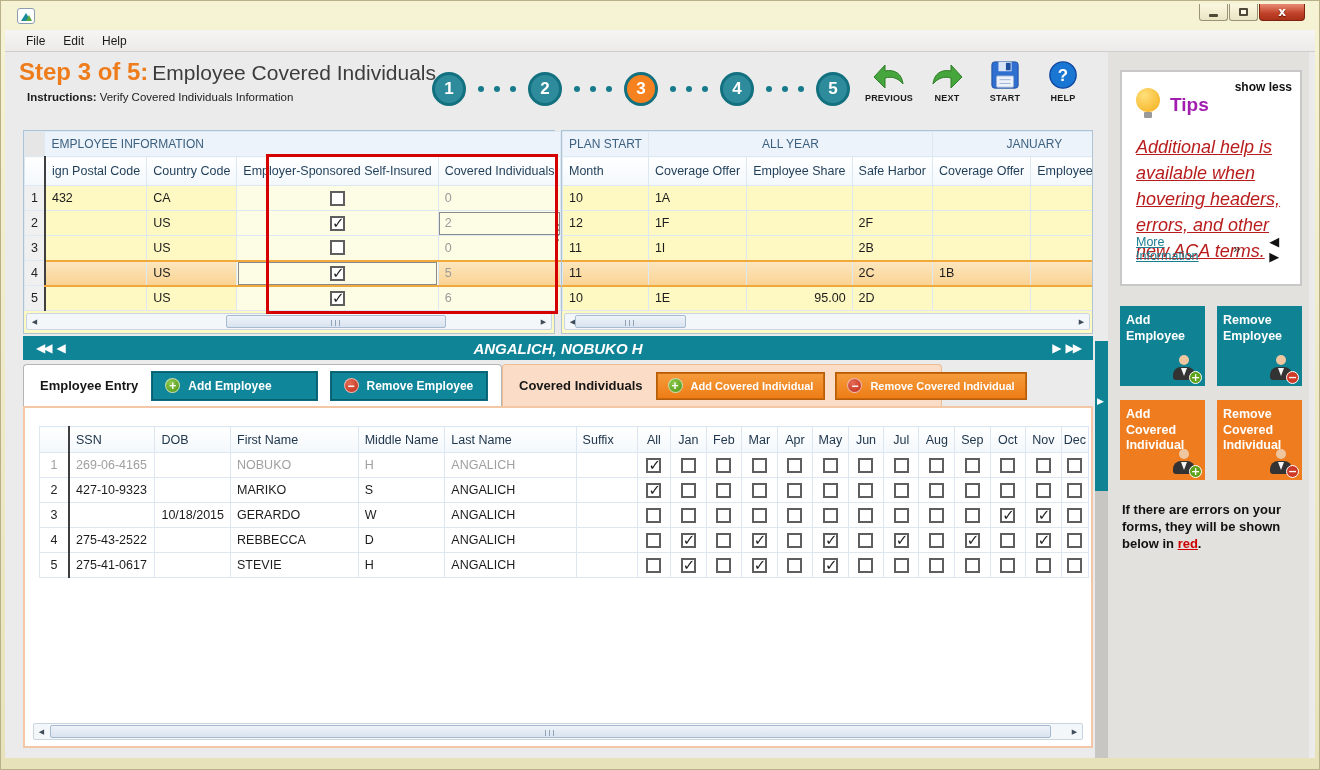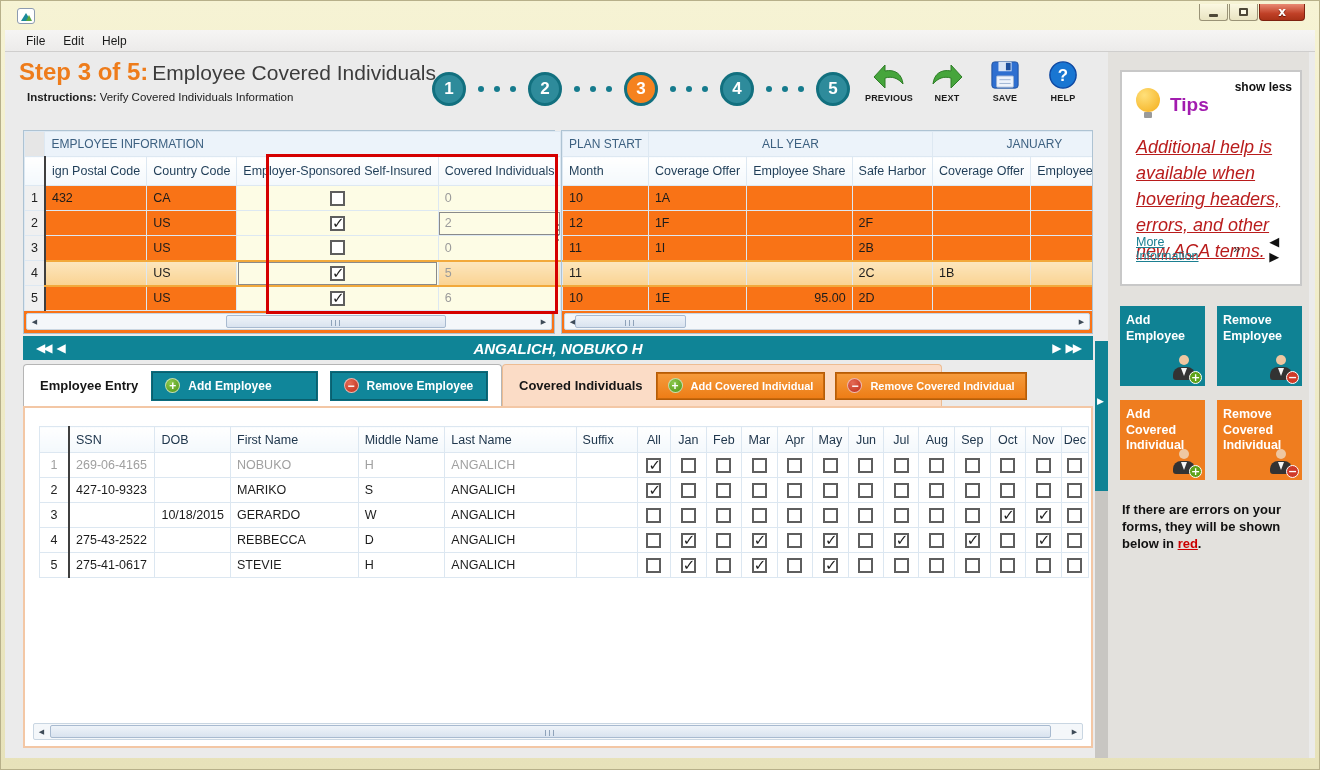--- a/index.html
+++ b/index.html
@@ -39,21 +39,21 @@
   .step-c.cur{background:#f5821f;}
   .dots{display:flex;align-items:center;margin:0 7px;}
   .dot{width:6px;height:6px;border-radius:50%;background:#157b8d;margin:0 5px;}
 
   .toolbar{position:absolute;left:856px;top:8px;display:flex;}
   .tool{width:56px;display:flex;flex-direction:column;align-items:center;margin-right:2px;cursor:pointer;}
   .tool svg{display:block;}
   .tool-label{font-size:9px;font-weight:bold;color:#1b1b1b;margin-top:3px;letter-spacing:.2px;}
 
   
-  .grid-wrap{position:absolute;top:78px;height:204px;background:#f97316;border:1px solid #aec3d3;}
+  .grid-wrap{position:absolute;top:78px;height:204px;background:#fef9c3;border:1px solid #aec3d3;}
   .grid-wrap.leftg{left:18px;width:532px;}
   .grid-wrap.rightg{left:556px;width:532px;padding-left:36px;}
   .tclip{position:absolute;left:0;top:0;width:530px;height:180px;overflow:hidden;}
   table.grid{border-collapse:collapse;table-layout:fixed;font-size:12.5px;color:#1c1c1c;}
   table.grid th,table.grid td{border:1px solid #dde8f2;padding:0 6px;overflow:hidden;white-space:nowrap;font-weight:normal;text-align:left;}
   tr.grp th{height:25px;background:#ecf3fa;color:#3c6080;font-size:12px;}
   tr.grp th.rn{background:#e6e6e6;}
   tr.cols th{height:29px;background:linear-gradient(#ffffff,#f3f8fc);color:#1f3d57;}
   table.grid td{height:25px;}
   .rn{background:#f0f0f0;text-align:center !important;color:#222;}
@@ -233,21 +233,21 @@
         <span>
               <svg width="34" height="30" viewBox="0 0 36 32">
                 <rect x="4" y="2" width="28" height="28" rx="3" fill="#2f6fd0" stroke="#1c4f9e"></rect>
                 <rect x="11" y="2" width="14" height="10" fill="#d7e4f6"></rect>
                 <rect x="19" y="3" width="5" height="8" fill="#1c4f9e"></rect>
                 <rect x="9" y="17" width="18" height="12" rx="1" fill="#eef3fb" stroke="#9ab0d0"></rect>
                 <line x1="12" y1="21" x2="24" y2="21" stroke="#9ab0d0"></line>
                 <line x1="12" y1="25" x2="24" y2="25" stroke="#9ab0d0"></line>
               </svg>
             </span>
-        <span class="tool-label">SAVE</span>
+        <span class="tool-label">START</span>
       </div>
       <div class="tool">
         <span>
               <svg width="32" height="30" viewBox="0 0 34 32">
                 <circle cx="17" cy="16" r="14" fill="#1976d2" stroke="#0d47a1" stroke-width="1.5"></circle>
                 <text x="17" y="22" text-anchor="middle" font-size="18" font-weight="bold" fill="#fff" font-family="Liberation Sans, sans-serif">?</text>
               </svg>
             </span>
         <span class="tool-label">HELP</span>
       </div>

